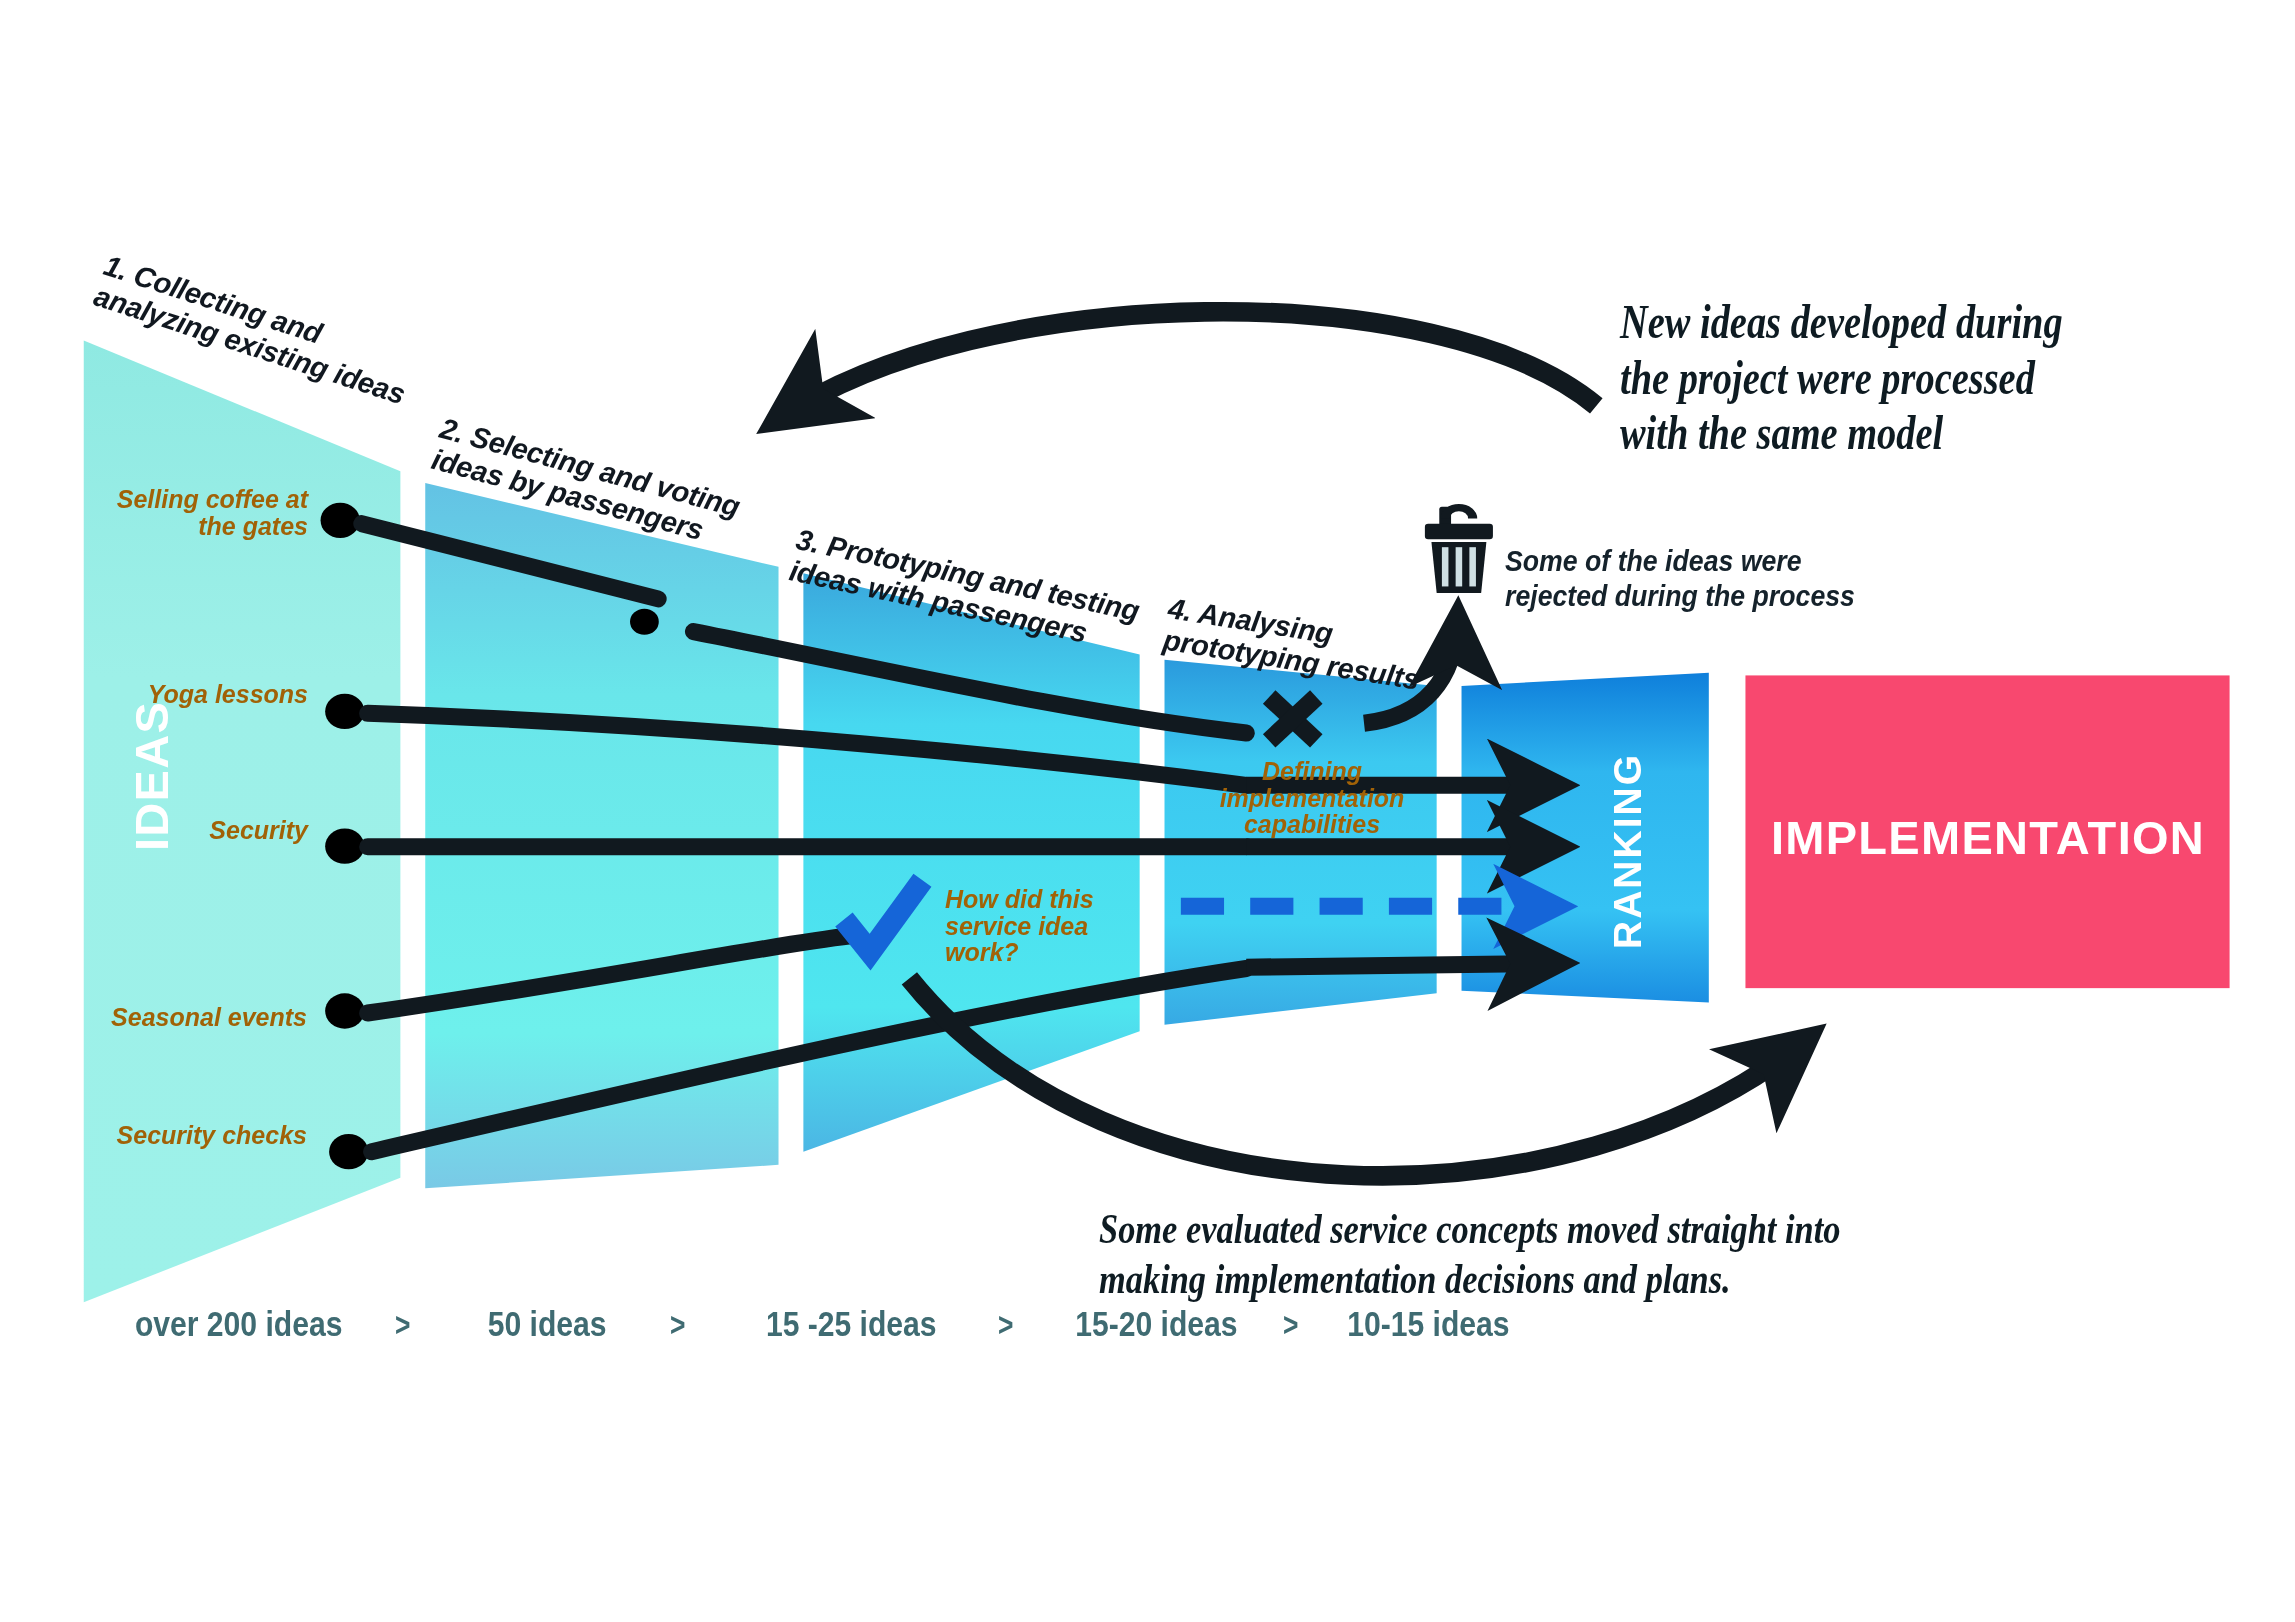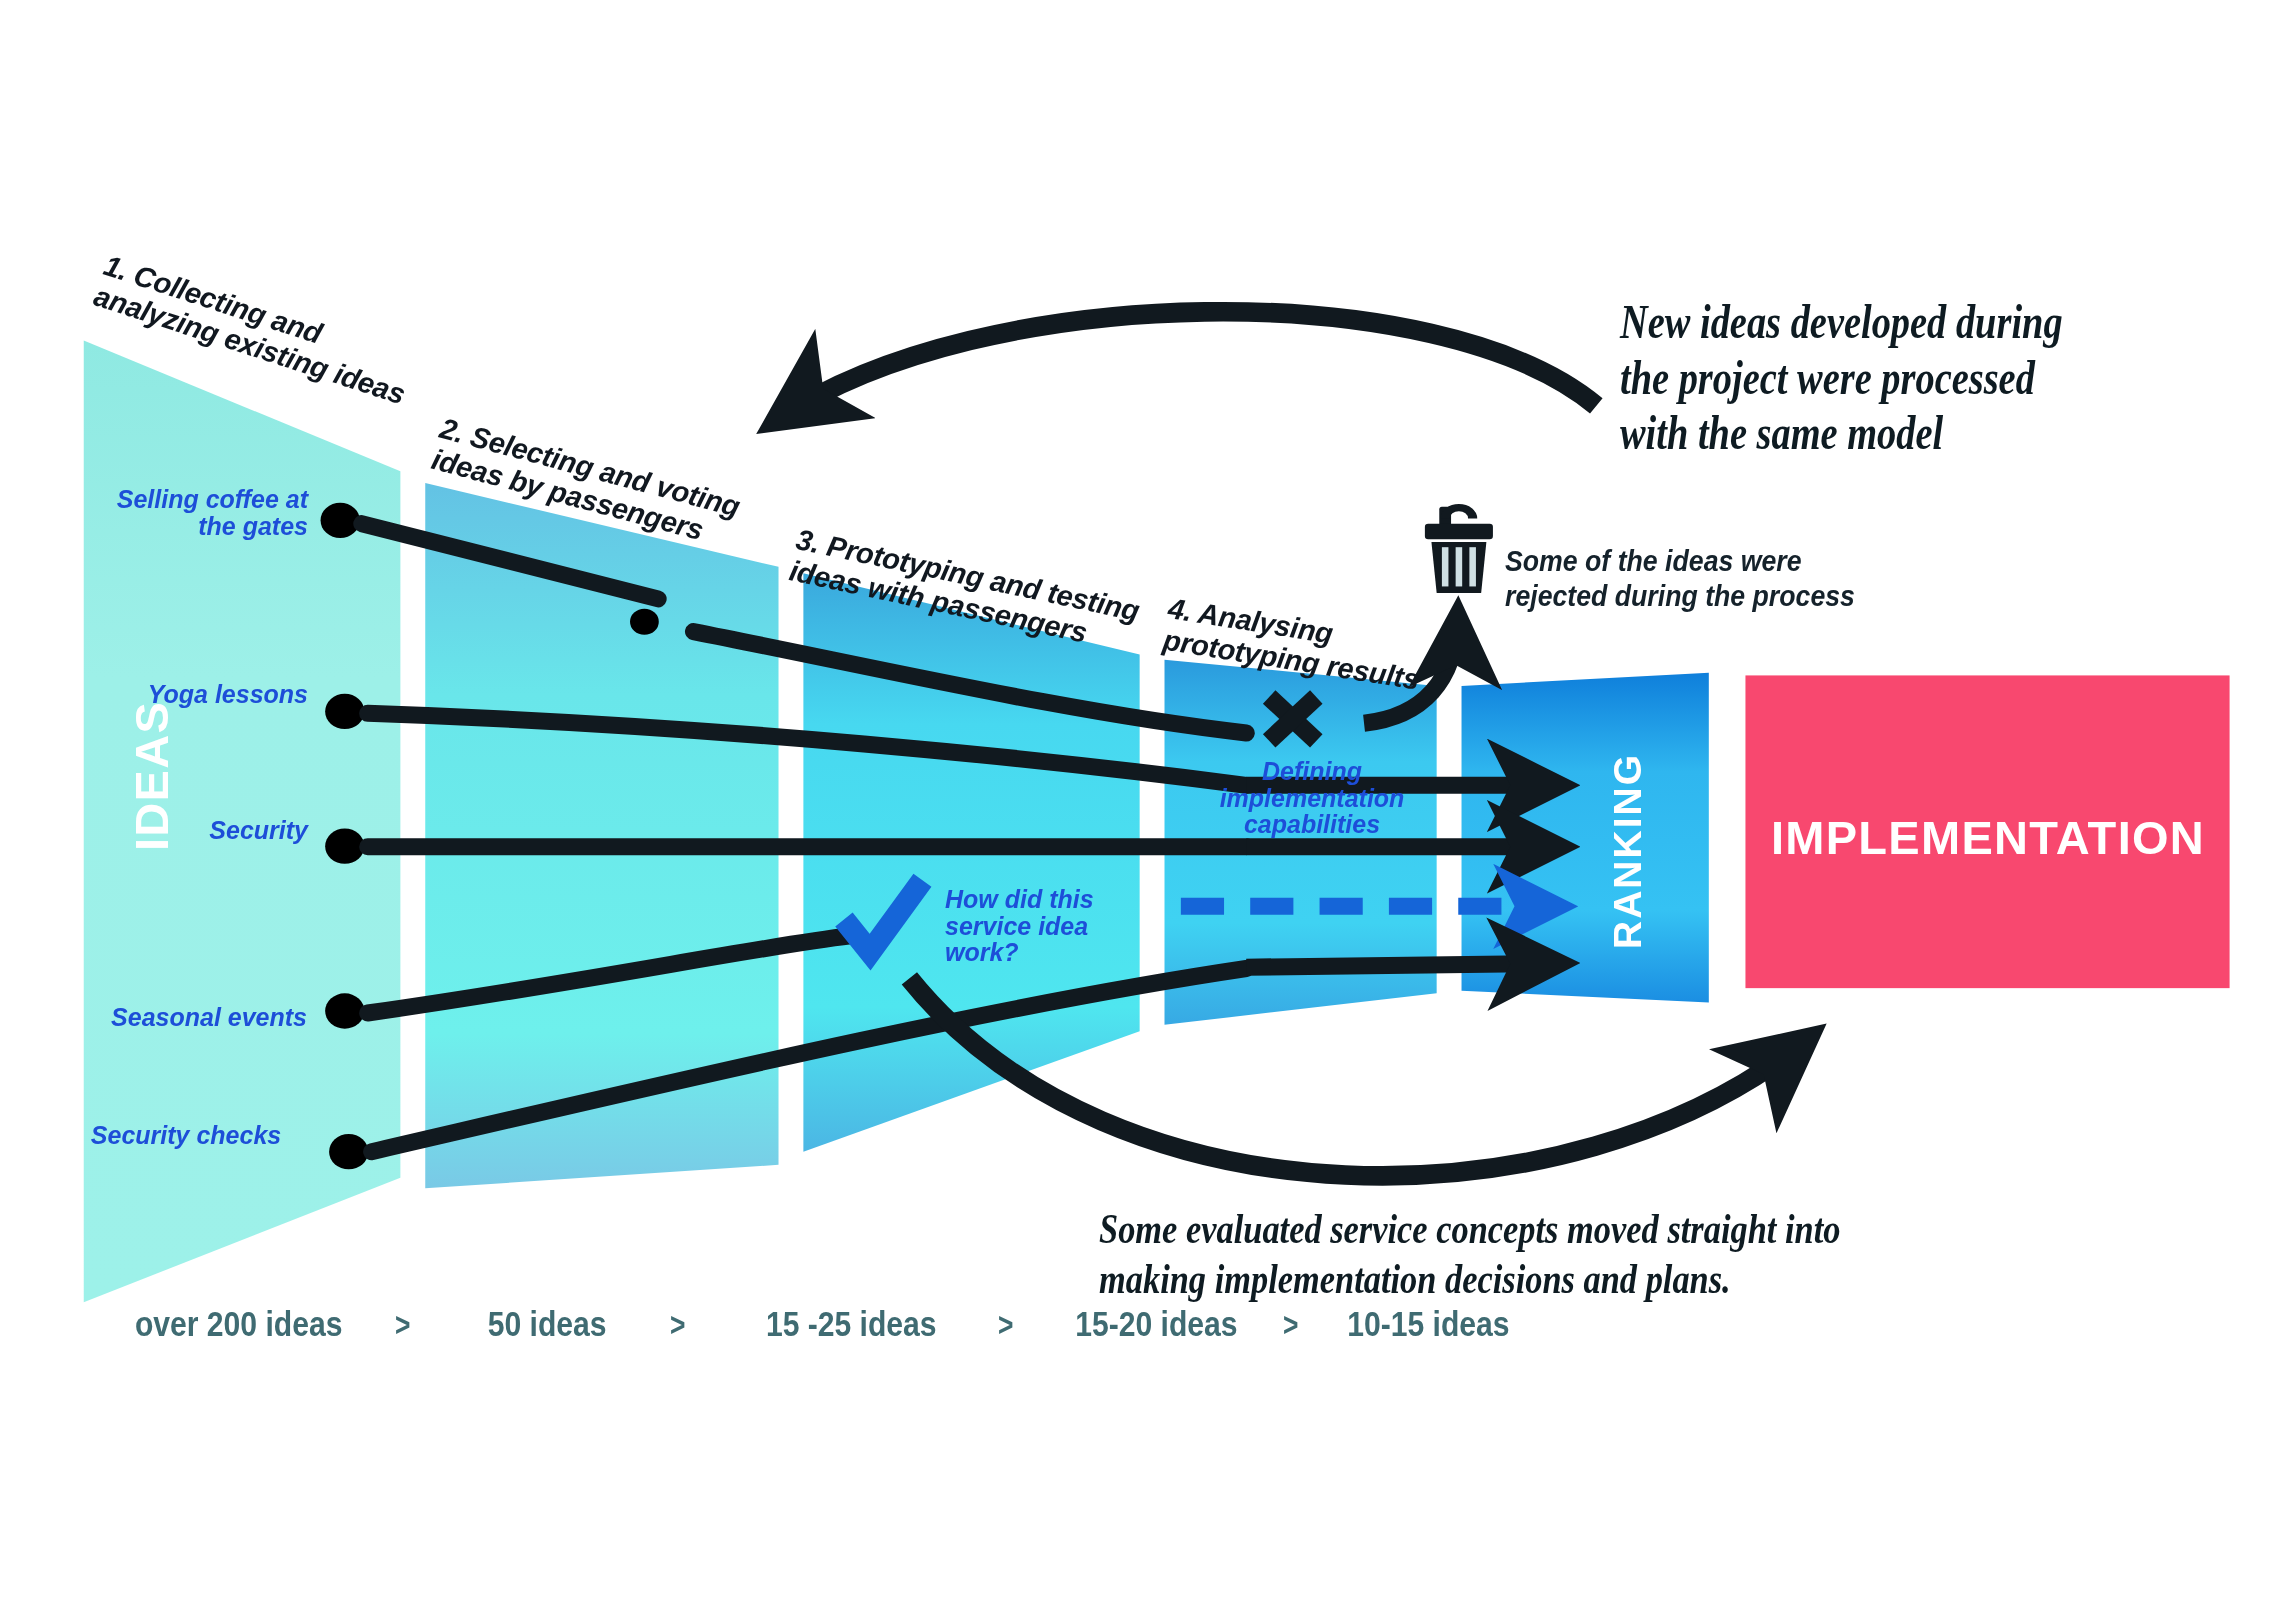--- a/index.html
+++ b/index.html
@@ -15,21 +15,21 @@
     font-weight:bold;font-style:italic;
     color:#111820;line-height:1.12;
     transform-origin:0 0;
     letter-spacing:-0.3px;
   }
 
   
   .idealabel{
     font-family:"Liberation Sans",sans-serif;
     font-weight:bold;font-style:italic;
-    color:#1d4ed8;line-height:1.06;
+    color:#a16207;line-height:1.06;
     text-align:right;
   }
 
   .ideas-vert{
     font-family:"Liberation Sans",sans-serif;
     font-weight:bold;color:#ffffff;
     letter-spacing:1.3px;
     transform:rotate(-90deg);
     transform-origin:0 0;
   }
@@ -210,21 +210,21 @@
   <div class="lbl steplabel" style="left:1171px;top:592px;font-size:29px;transform:rotate(9deg);">4. Analysing
 prototyping results</div>
 
   <div class="lbl ideas-vert" style="left:124px;top:851px;font-size:47px;">IDEAS</div>
 
   <div class="lbl idealabel" style="left:79px;top:486px;width:229px;font-size:25px;">Selling coffee at
 the gates</div>
   <div class="lbl idealabel" style="left:79px;top:681px;width:229px;font-size:25px;">Yoga lessons</div>
   <div class="lbl idealabel" style="left:79px;top:817px;width:229px;font-size:25px;">Security</div>
   <div class="lbl idealabel" style="left:65px;top:982px;width:242px;font-size:25px;margin-top:22px;">Seasonal events</div>
-  <div class="lbl idealabel" style="left:65px;top:1122px;width:242px;font-size:25px;text-align:center;">Security checks</div>
+  <div class="lbl idealabel" style="left:65px;top:1122px;width:242px;font-size:25px;">Security checks</div>
 
   <div class="lbl idealabel" style="left:945px;top:877px;width:164px;font-size:25px;text-align:left;margin-top:9px;">How did this
 service idea
 work?</div>
 
   <div class="lbl idealabel" style="left:1214px;top:758px;width:196px;font-size:25px;text-align:center;">Defining
 implementation
 capabilities</div>
 
   <div class="lbl ranking-vert" style="left:1606px;top:949px;font-size:39px;">RANKING</div>

